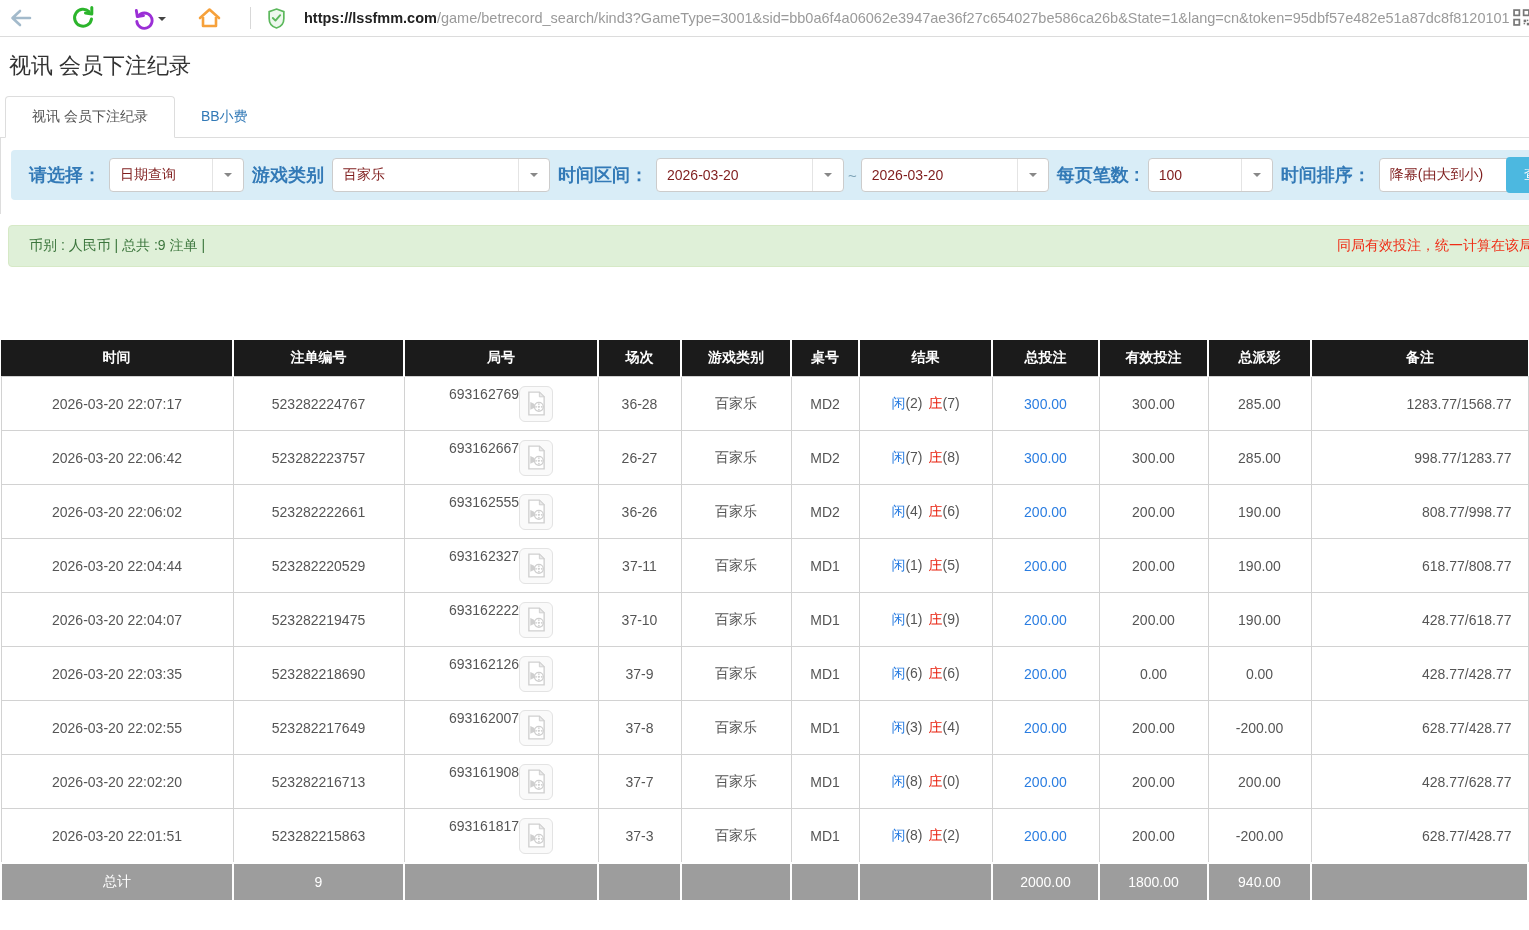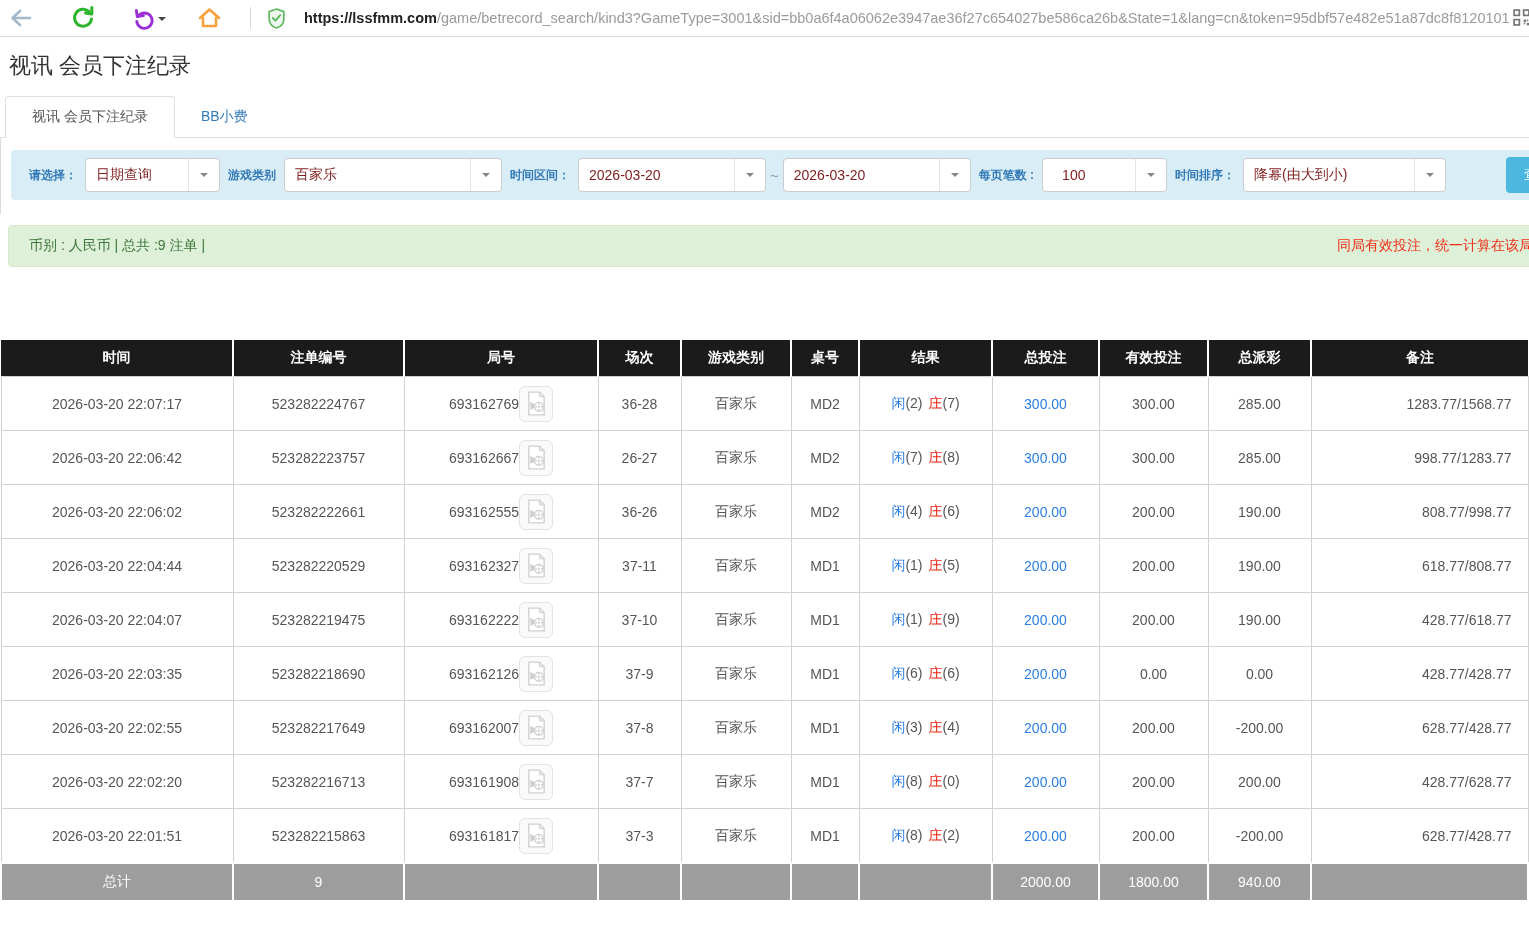--- a/index.html
+++ b/index.html
@@ -79,21 +79,21 @@
     display: flex;
     align-items: center;
     white-space: nowrap;
     padding-left: 18px;
     position: relative;
     width: 1600px;
   }
   .f-label {
     color: #337ab7;
     font-weight: bold;
-    font-size: 12px;
+    font-size: 18px;
     margin: 0 8px 0 8px;
     flex: none;
   }
   .tilde { color: #7aa0b4; font-size: 15px; margin: 0 4px; flex: none; }
   .select {
     display: inline-flex;
     align-items: center;
     background: #fff;
     border: 1px solid #ccc;
     border-radius: 4px;
@@ -108,21 +108,21 @@
     display: flex; align-items: center; justify-content: center;
     border-left: 1px solid #e4e4e4;
   }
   .select .arrow-seg i {
     width: 0; height: 0;
     border: 4px solid transparent;
     border-top-color: #888;
     margin-top: 4px;
   }
   .w135 { width: 135px; } .w218 { width: 218px; } .w188 { width: 188px; }
-  .w125 { width: 125px; padding-left: 9px; } .w203 { width: 203px; }
+  .w125 { width: 125px; } .w203 { width: 203px; }
   .search-btn {
     position: absolute;
     left: 1495px; top: 7px;
     height: 36px; width: 64px;
     background: #4cb8e0;
     color: #fff;
     border: none;
     border-radius: 4px;
     font-size: 14px;
     cursor: pointer;
@@ -169,21 +169,21 @@
   .bet-table tbody td {
     border: 1px solid #d2d2d2;
     height: 53px;
     text-align: center;
     color: #555;
     background: #fff;
     padding: 0 4px;
     overflow: hidden;
   }
   .bet-table tbody td.note { text-align: right; padding-right: 16px; }
-  .round-wrap { display: inline-flex; align-items: center; gap: 0; }
+  .round-wrap { display: inline-flex; gap: 0; }
   .video-btn {
     width: 34px; height: 36px;
     background: #fafafa;
     border: 1px solid #e3e3e3;
     border-radius: 6px;
     display: inline-flex;
     align-items: center;
     justify-content: center;
     cursor: pointer;
     padding: 0;

